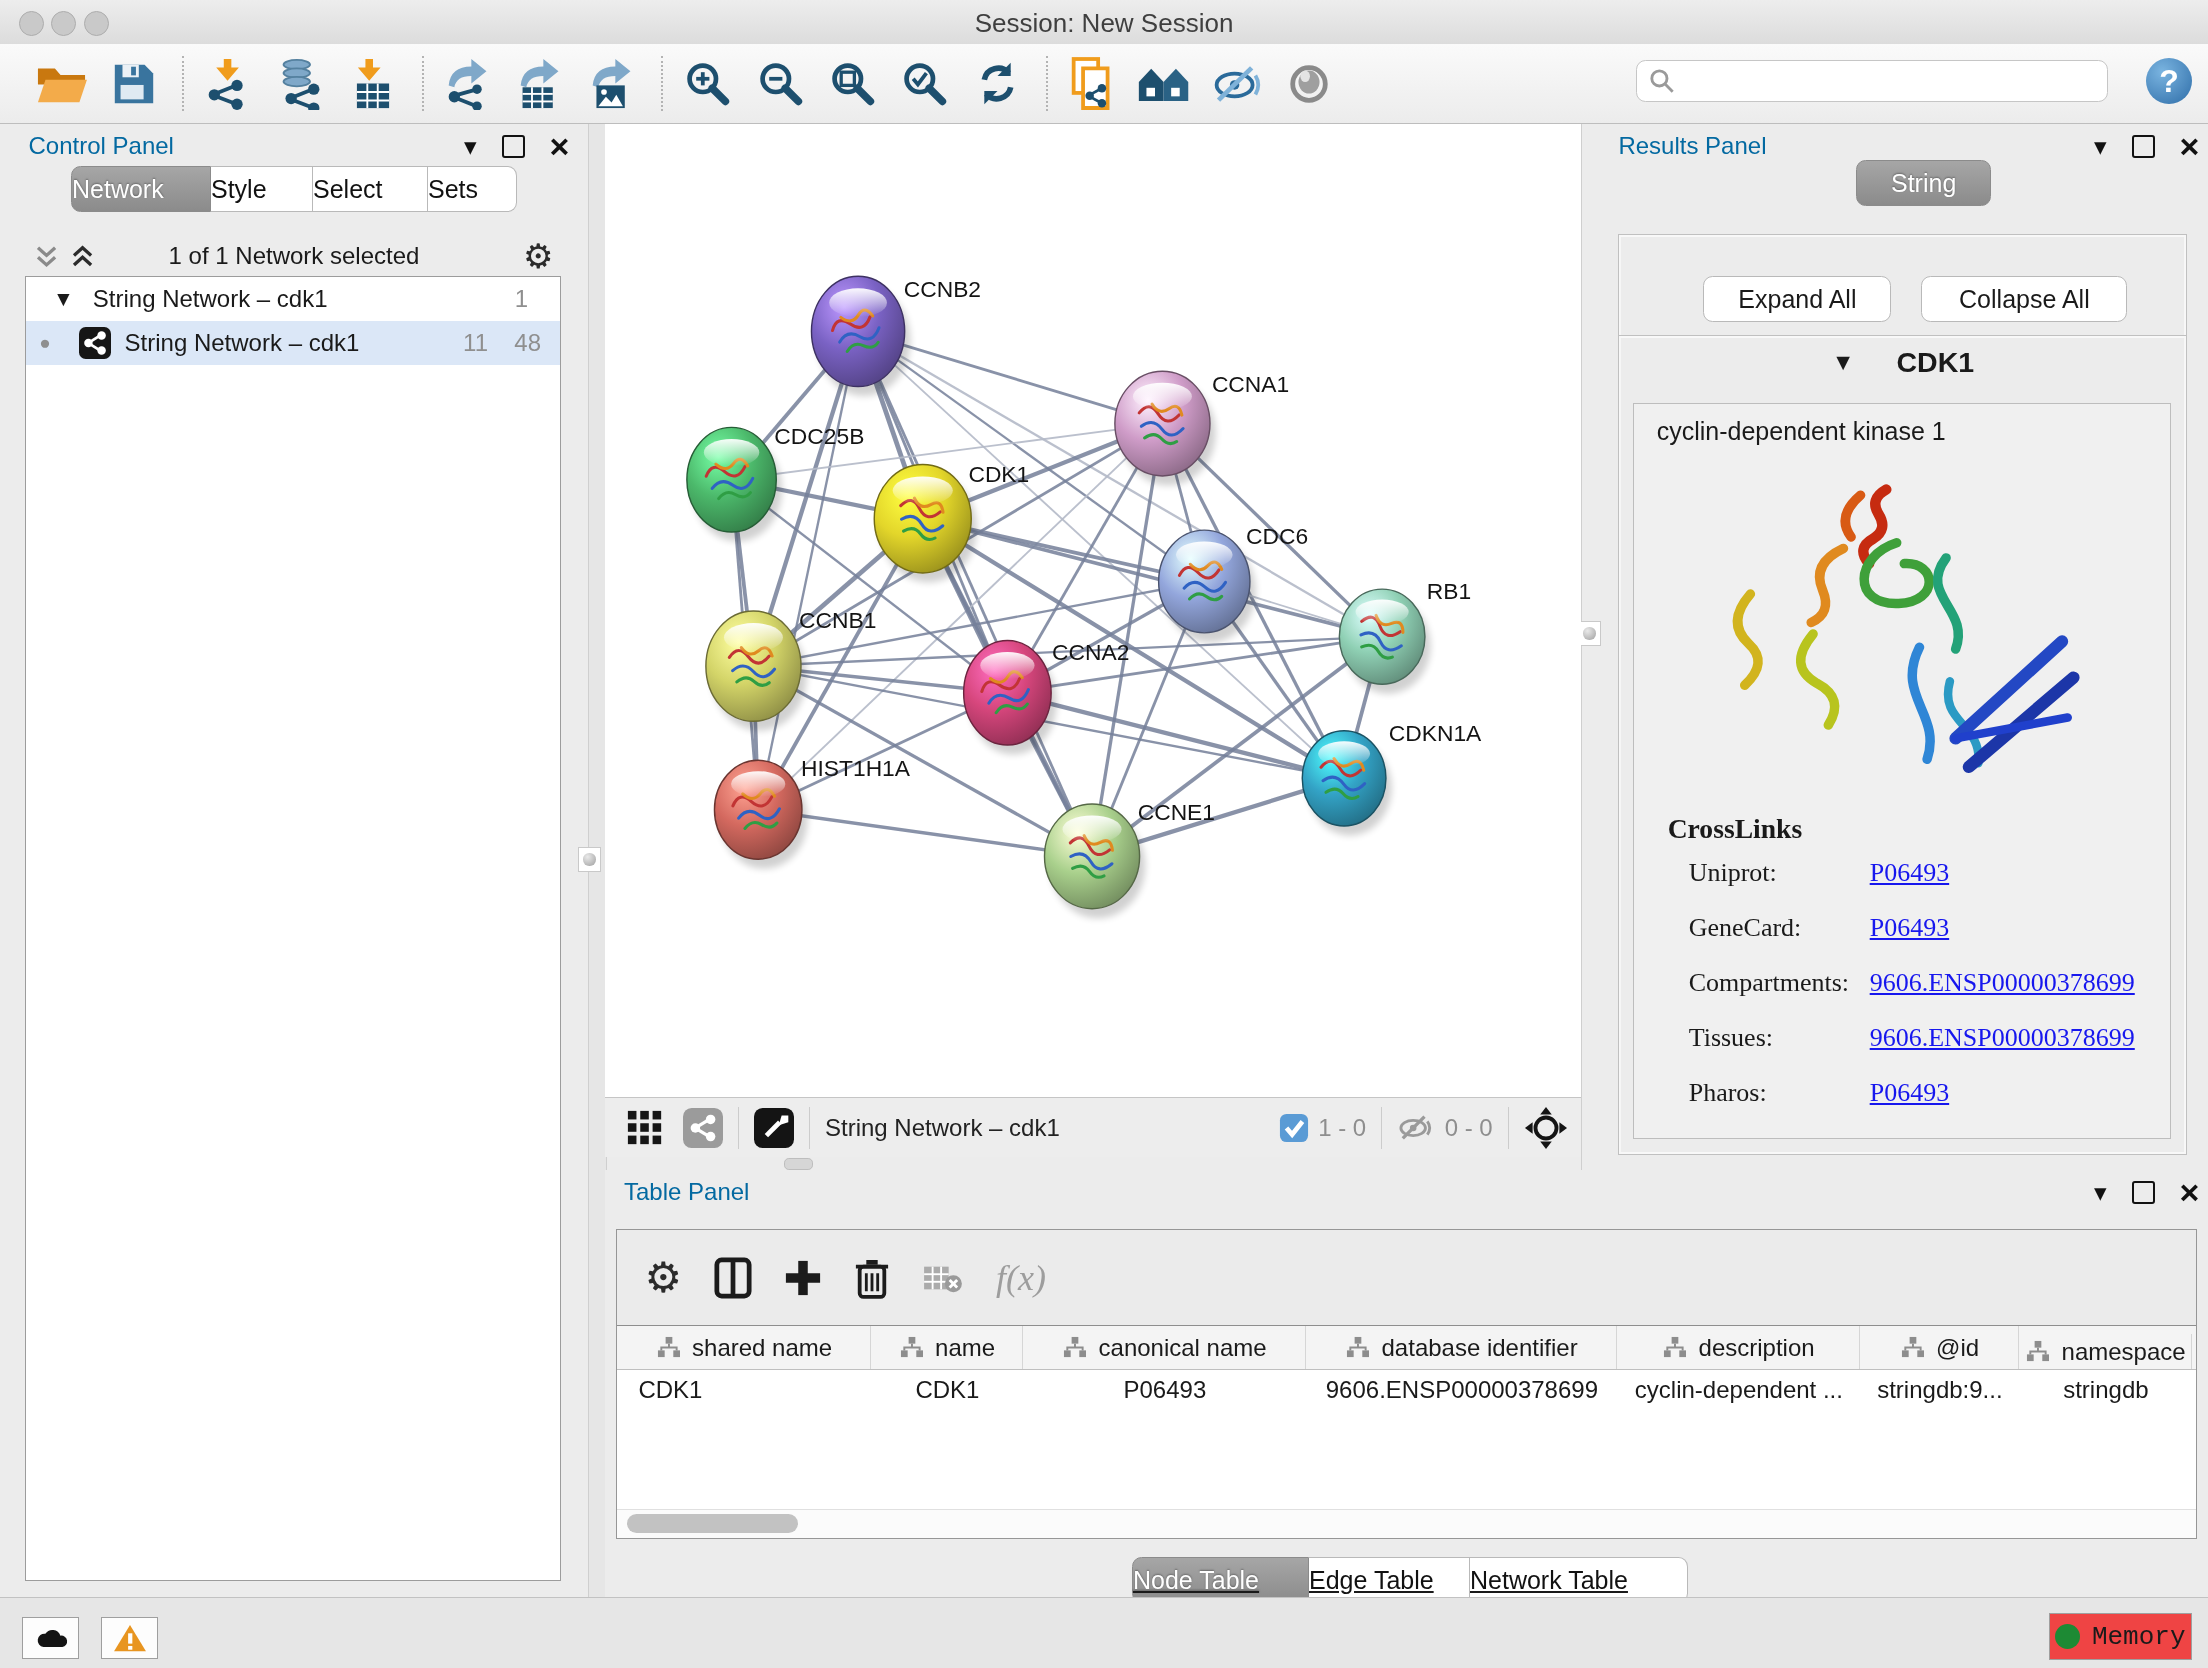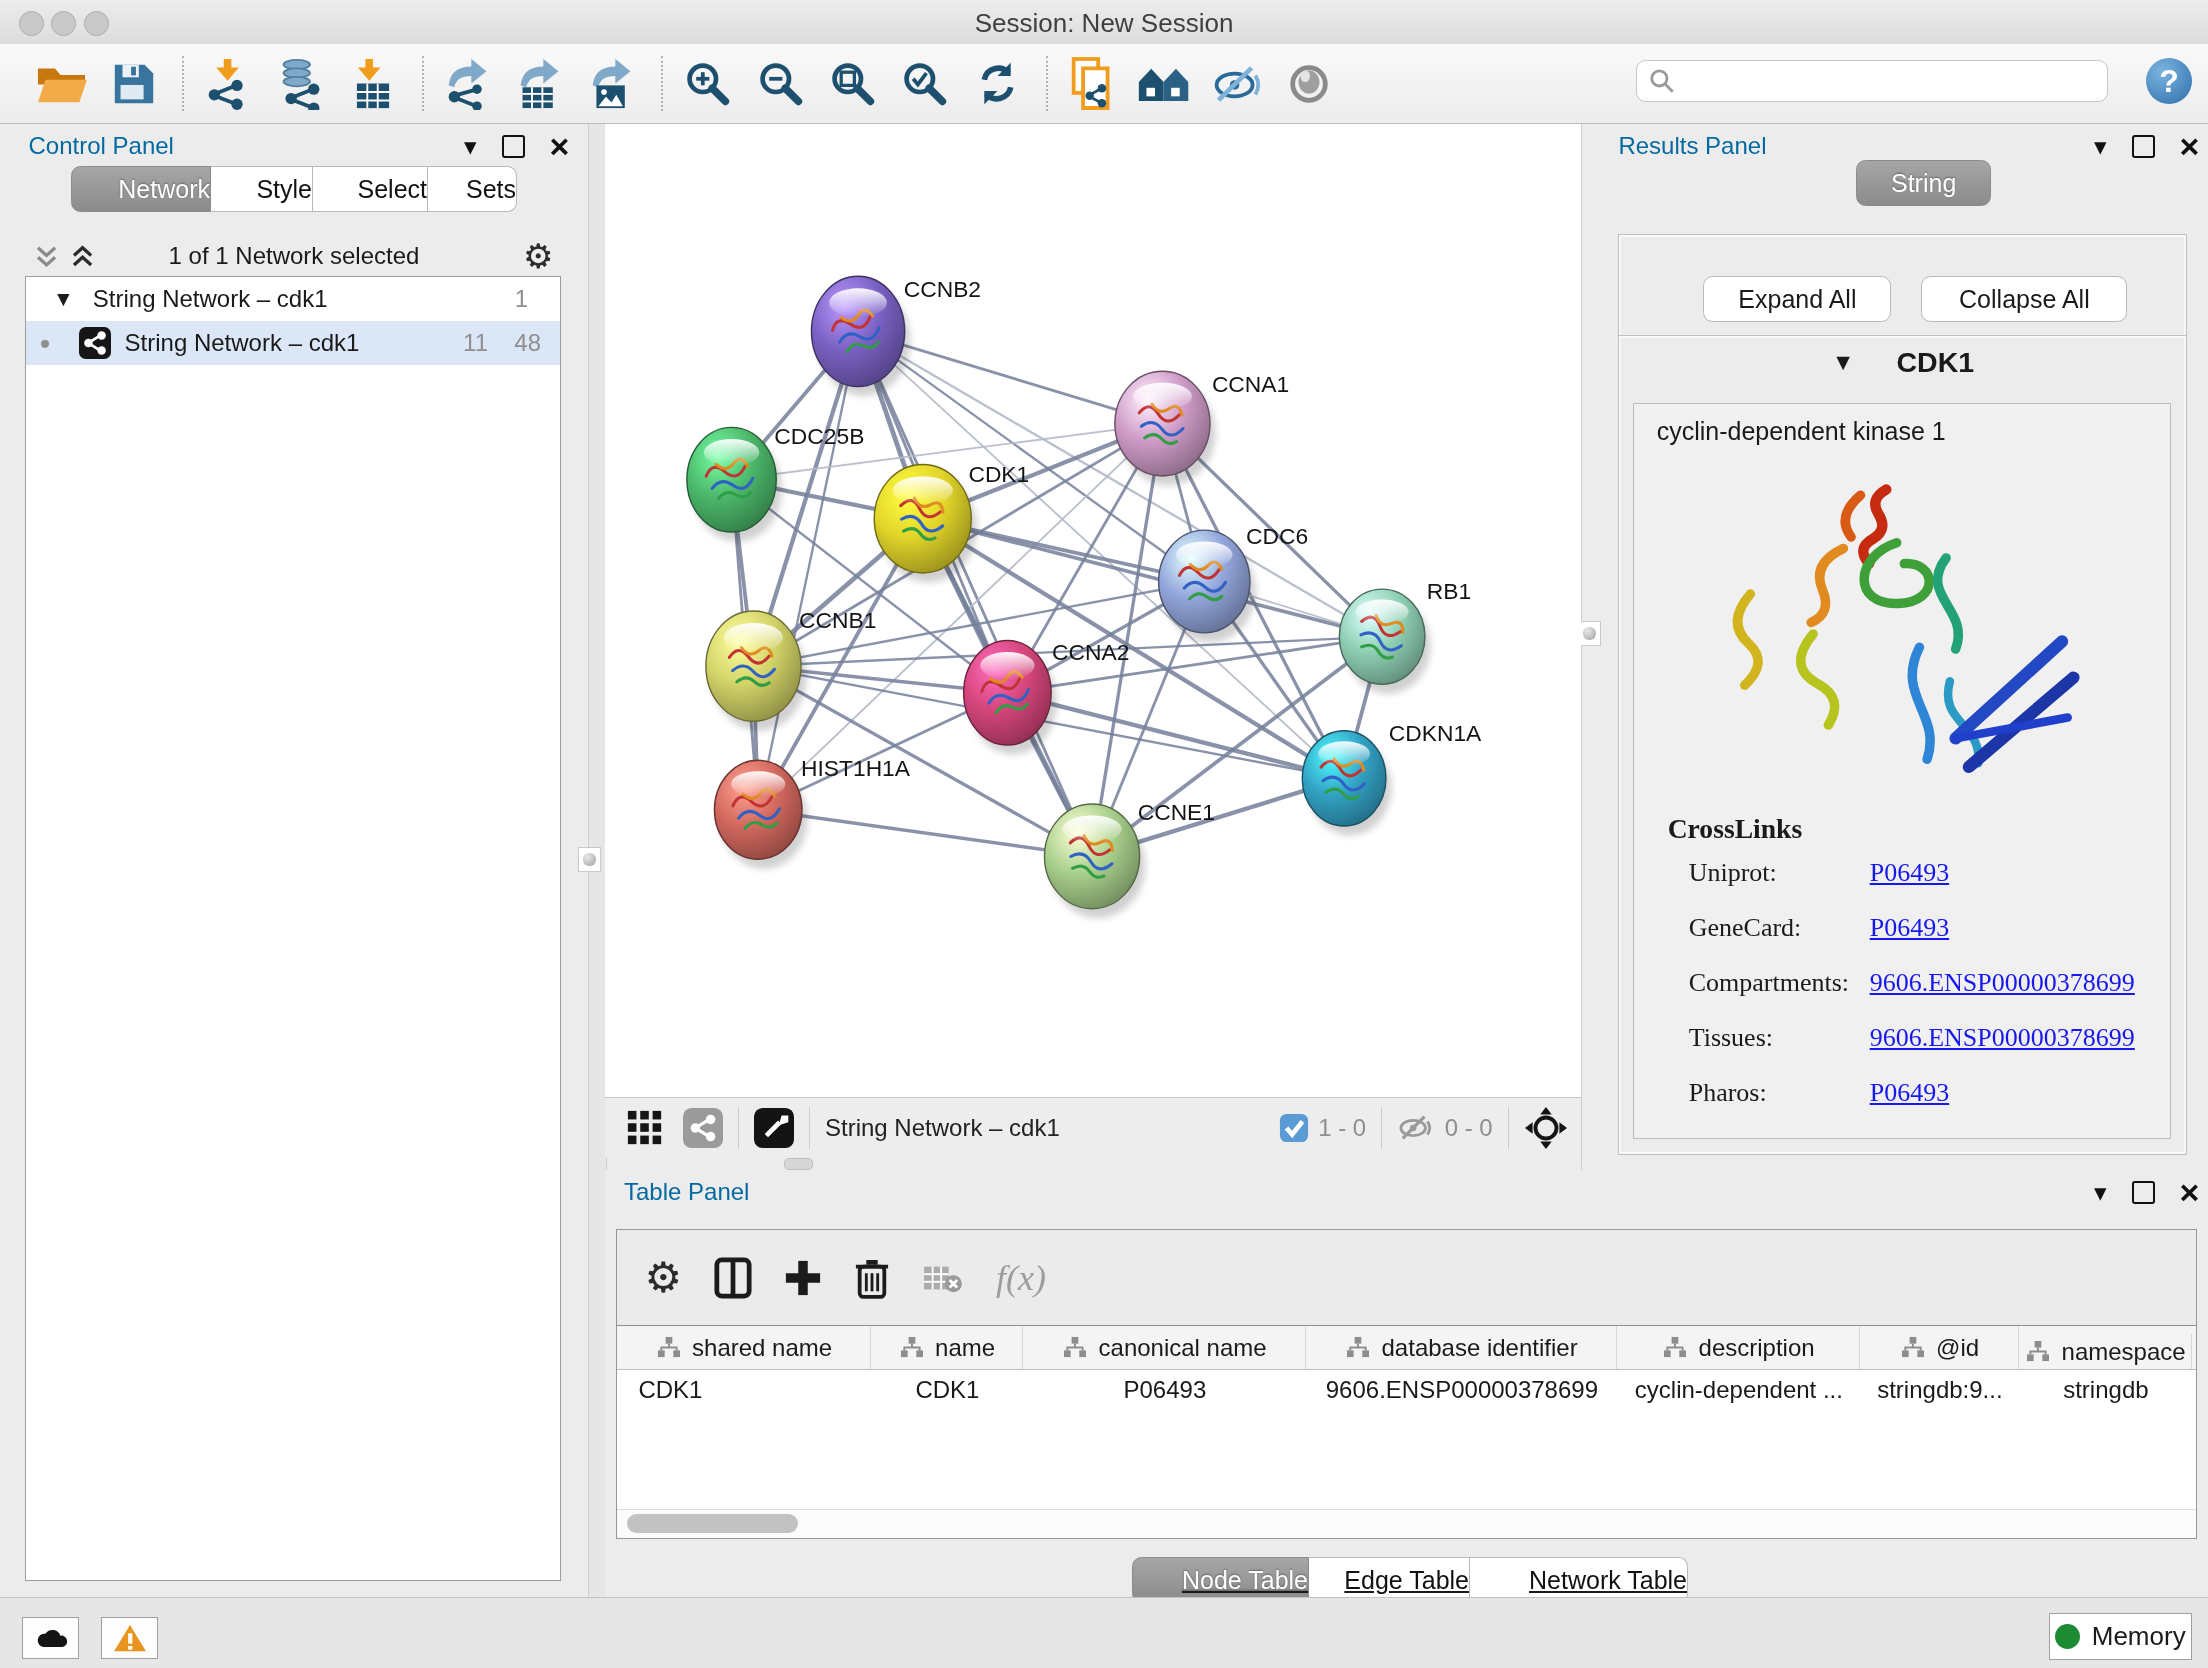--- a/index.html
+++ b/index.html
@@ -15,21 +15,21 @@
   .tsep{width:0;height:55px;border-left:2.9px dotted #b3b3b3;margin:0 15px 0 5.7px;flex:0 0 auto;}
   #search-box{left:1636px;top:60px;width:472px;height:42px;background:#fff;border:1.9px solid #c6c6c6;border-radius:9.5px;display:flex;align-items:center;padding-left:11.4px;box-sizing:border-box;}
   #help-btn{left:2146px;top:58px;width:46px;height:46px;border-radius:50%;background:radial-gradient(circle at 35% 30%,#7ab4e0,#2e6da8);color:#fff;font-size:32px;font-weight:bold;text-align:center;line-height:46px;}
   
   .panel-title{font-size:24px;color:#0369a1;}
   .wctl{display:flex;gap:25px;align-items:center;}
   .wctl .tri{font-size:25px;color:#111;line-height:19px;}
   .wctl .sq{width:19px;height:19px;border:2.9px solid #111;border-radius:2.9px;}
   .wctl .xx{font-size:34px;font-weight:bold;color:#111;line-height:19px;}
   .seg{display:flex;}
-  .seg .tab{background:#fff;border:1px solid #b9b9b9;border-left-width:0;padding:7.6px 0;font-size:25px;text-align:right;color:#111;}
+  .seg .tab{background:#fff;border:1px solid #b9b9b9;border-left-width:0;padding:7.6px 0;font-size:25px;text-align:left;color:#111;}
   .seg .tab:first-child{border-left-width:1px;border-radius:9.5px 0 0 9.5px;}
   .seg .tab:last-child{border-radius:0 9.5px 9.5px 0;}
   .seg .tab.sel{background:linear-gradient(#a6a6a6,#8b8b8b);color:#fff;text-shadow:0 -1px 1.9px rgba(0,0,0,.35);border-color:#8b8b8b;}
   
   #control-panel{left:0;top:124px;width:588px;height:1473px;background:#ececec;}
   #cp-tabs{left:71px;top:42px;}
   #cp-selector{left:0;top:112px;width:588px;height:42px;}
   #cp-tree{left:25px;top:152px;width:534px;height:1303px;background:#fff;border:1.9px solid #9c9c9c;}
   .tree-row{position:relative;height:44px;display:flex;align-items:center;font-size:24px;}
   .tree-row .cnt{position:absolute;color:#8f8f8f;font-size:24px;}
@@ -70,21 +70,21 @@
   .th{display:flex;align-items:center;justify-content:center;gap:11.4px;font-size:24px;border-right:1px solid #d6d6d6;box-sizing:border-box;overflow:hidden;white-space:nowrap;flex:0 0 auto;}
   #tp-row{position:absolute;left:0;top:138px;width:100%;height:43px;display:flex;}
   .td{font-size:24px;display:flex;align-items:center;justify-content:center;overflow:hidden;white-space:nowrap;box-sizing:border-box;flex:0 0 auto;}
   .td.first{justify-content:flex-start;padding-left:21px;}
   #tp-scroll{position:absolute;left:0;bottom:0;width:100%;height:28.5px;background:#fbfbfb;border-top:1px solid #e0e0e0;}
   #tp-thumb{position:absolute;left:9.5px;top:4.8px;width:171px;height:19px;border-radius:9.5px;background:#c2c2c2;}
   #tp-tabs{position:absolute;left:527px;top:387px;text-decoration:underline;}
   
   #statusbar{left:0;top:1597px;width:2208px;height:71px;background:#e6e6e6;border-top:1px solid #c2c2c2;}
   .sbtn{position:absolute;top:19px;height:40px;background:#fdfdfd;border:1.9px solid #9f9f9f;display:flex;align-items:center;justify-content:center;}
-  #memory-btn{left:2049px;top:15px;width:141px;height:45px;background:#ffffff;border:1.9px solid #9f9f9f;display:flex;align-items:center;justify-content:center;gap:11.4px;font-size:26px;position:absolute;}
+  #memory-btn{left:2049px;top:15px;width:141px;height:45px;background:#ef4444;border:1.9px solid #9f9f9f;display:flex;align-items:center;justify-content:center;gap:11.4px;font-size:26px;position:absolute;font-family:Liberation Mono, monospace;}
   #memory-dot{width:25px;height:25px;border-radius:50%;background:#1d8a34;}
   svg{display:block;}
 </style>
 </head>
 <body>
 
 <div id="app">
 
   <div id="titlebar" class="abs">
     <span class="tl" style="left:19px"></span>

